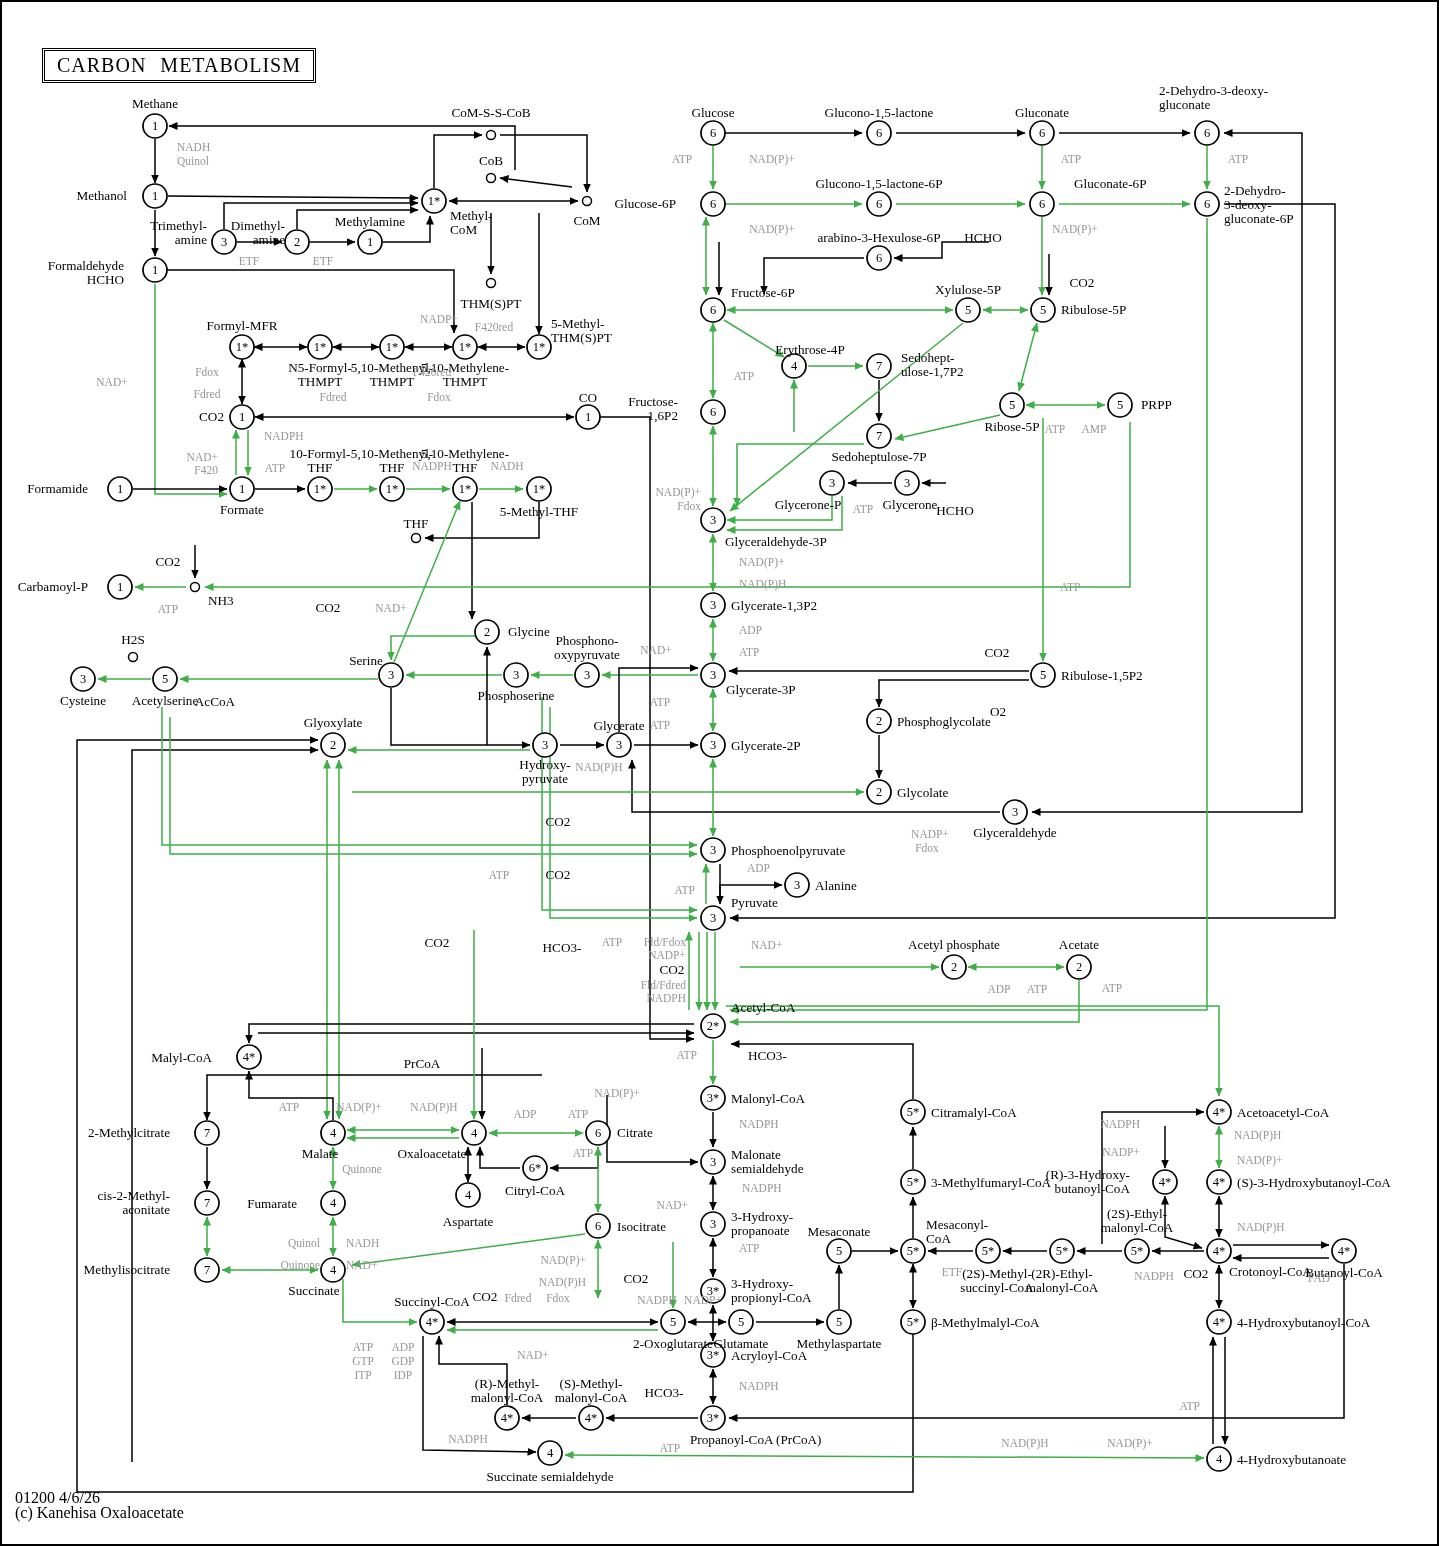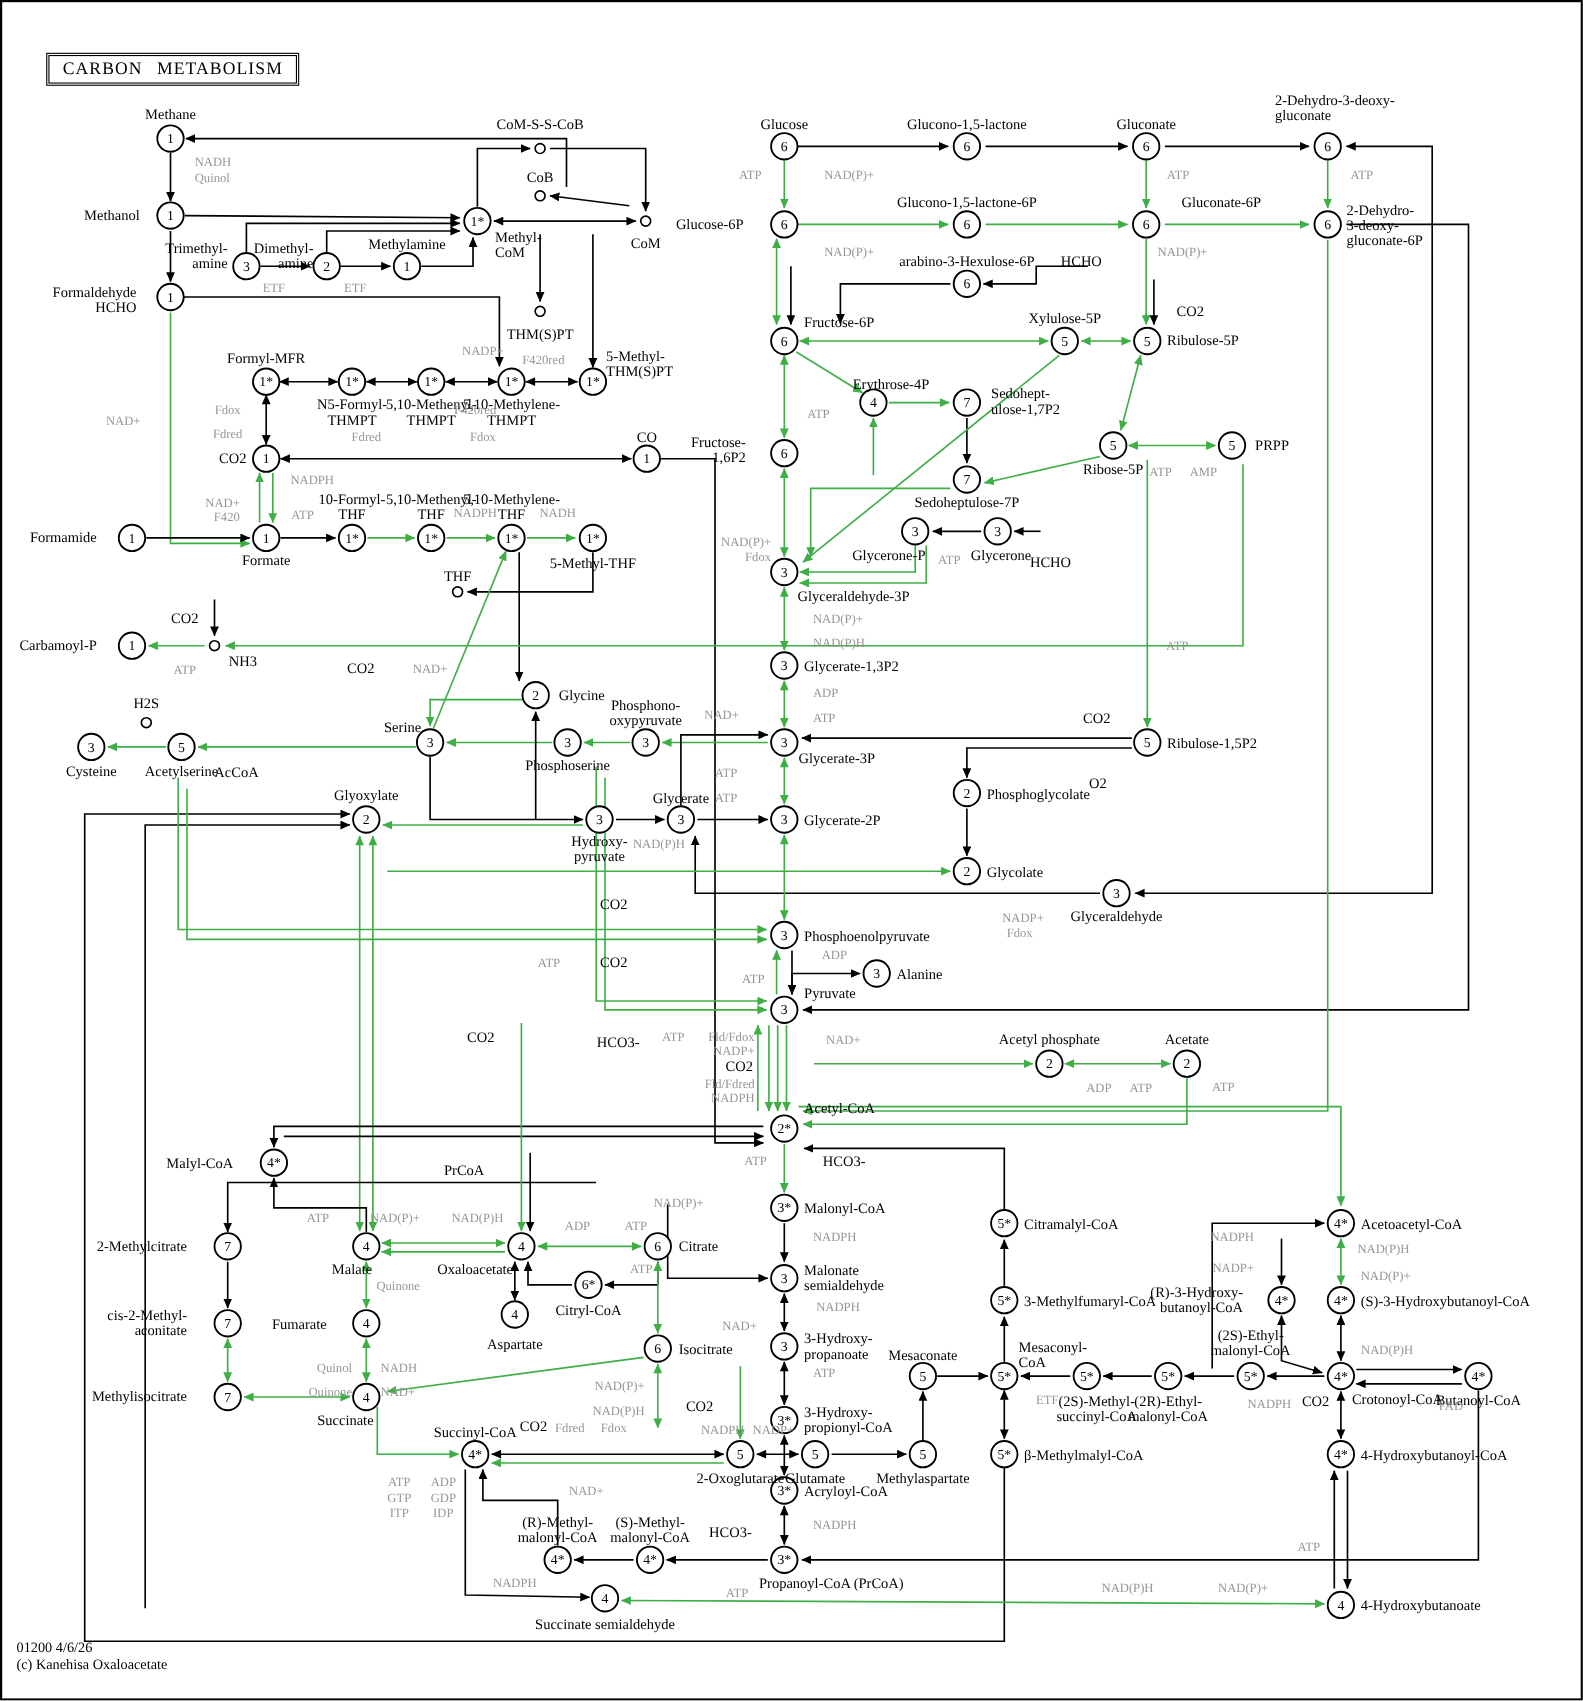--- a/index.html
+++ b/index.html
@@ -1,19 +1,19 @@
 <!DOCTYPE html>
 <html><head>
 <meta charset="utf-8">
 <style>
   html,body{margin:0;padding:0;background:#fff;}
   .page{position:relative;width:1439px;height:1546px;background:#fff;border:2px solid #000;box-sizing:border-box;font-family:"Liberation Serif","DejaVu Serif",serif;}
   svg{position:absolute;left:0;top:0;}
-  .titlebox{position:absolute;left:40px;top:46px;border:3px double #000;padding:3px 12px;font-size:16px;letter-spacing:1px;word-spacing:8px;background:#fff;}
-  .footer{position:absolute;left:13px;top:1488px;font-size:13px;line-height:15px;color:#000;}
+  .titlebox{position:absolute;left:40px;top:46px;border:3px double #000;padding:3px 12px;font-size:20px;letter-spacing:1px;word-spacing:8px;background:#fff;}
+  .footer{position:absolute;left:13px;top:1488px;font-size:16px;line-height:15px;color:#000;}
   text{font-family:"Liberation Serif","DejaVu Serif",serif;}
 </style>
 </head>
 <body>
 
 <div class="page">
   <svg id="pathway-svg" width="1439" height="1546" viewBox="0 0 1439 1546">
     <defs>
       <marker id="ae-k" markerWidth="10" markerHeight="9" refX="8.5" refY="4" orient="auto" markerUnits="userSpaceOnUse">
         <path d="M0,0 L9,4 L0,8 z" fill="#000000"></path>

